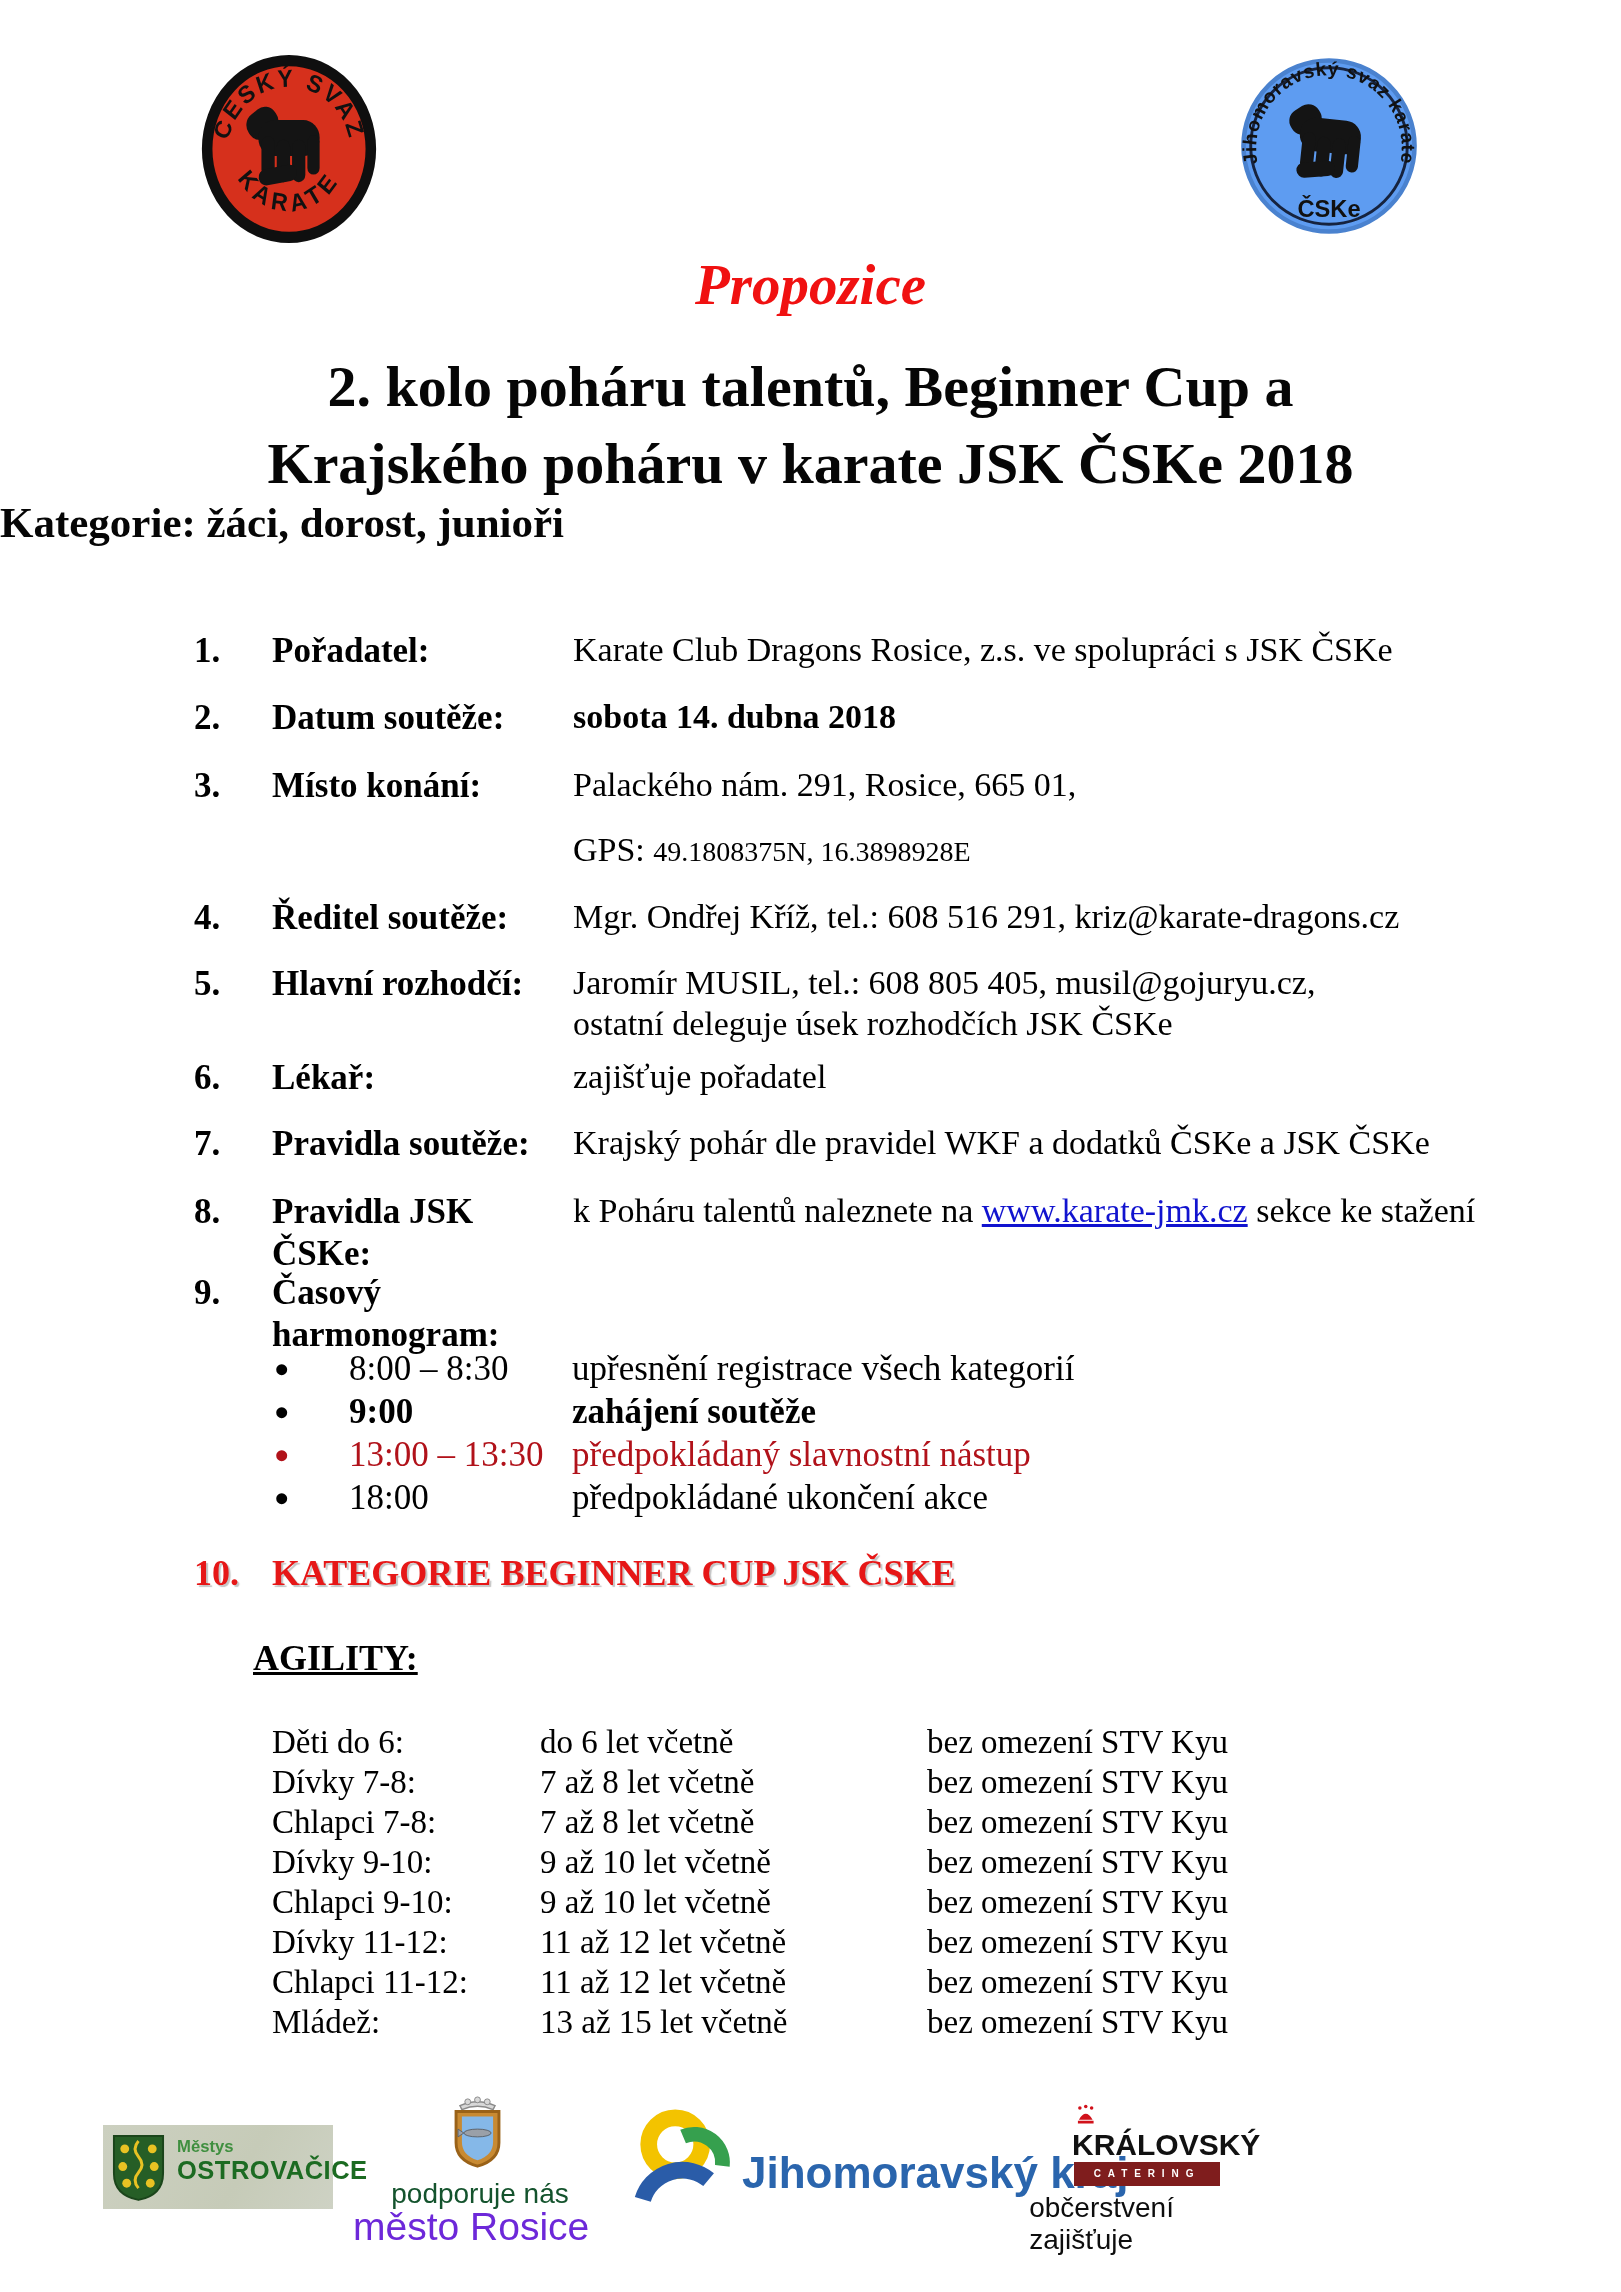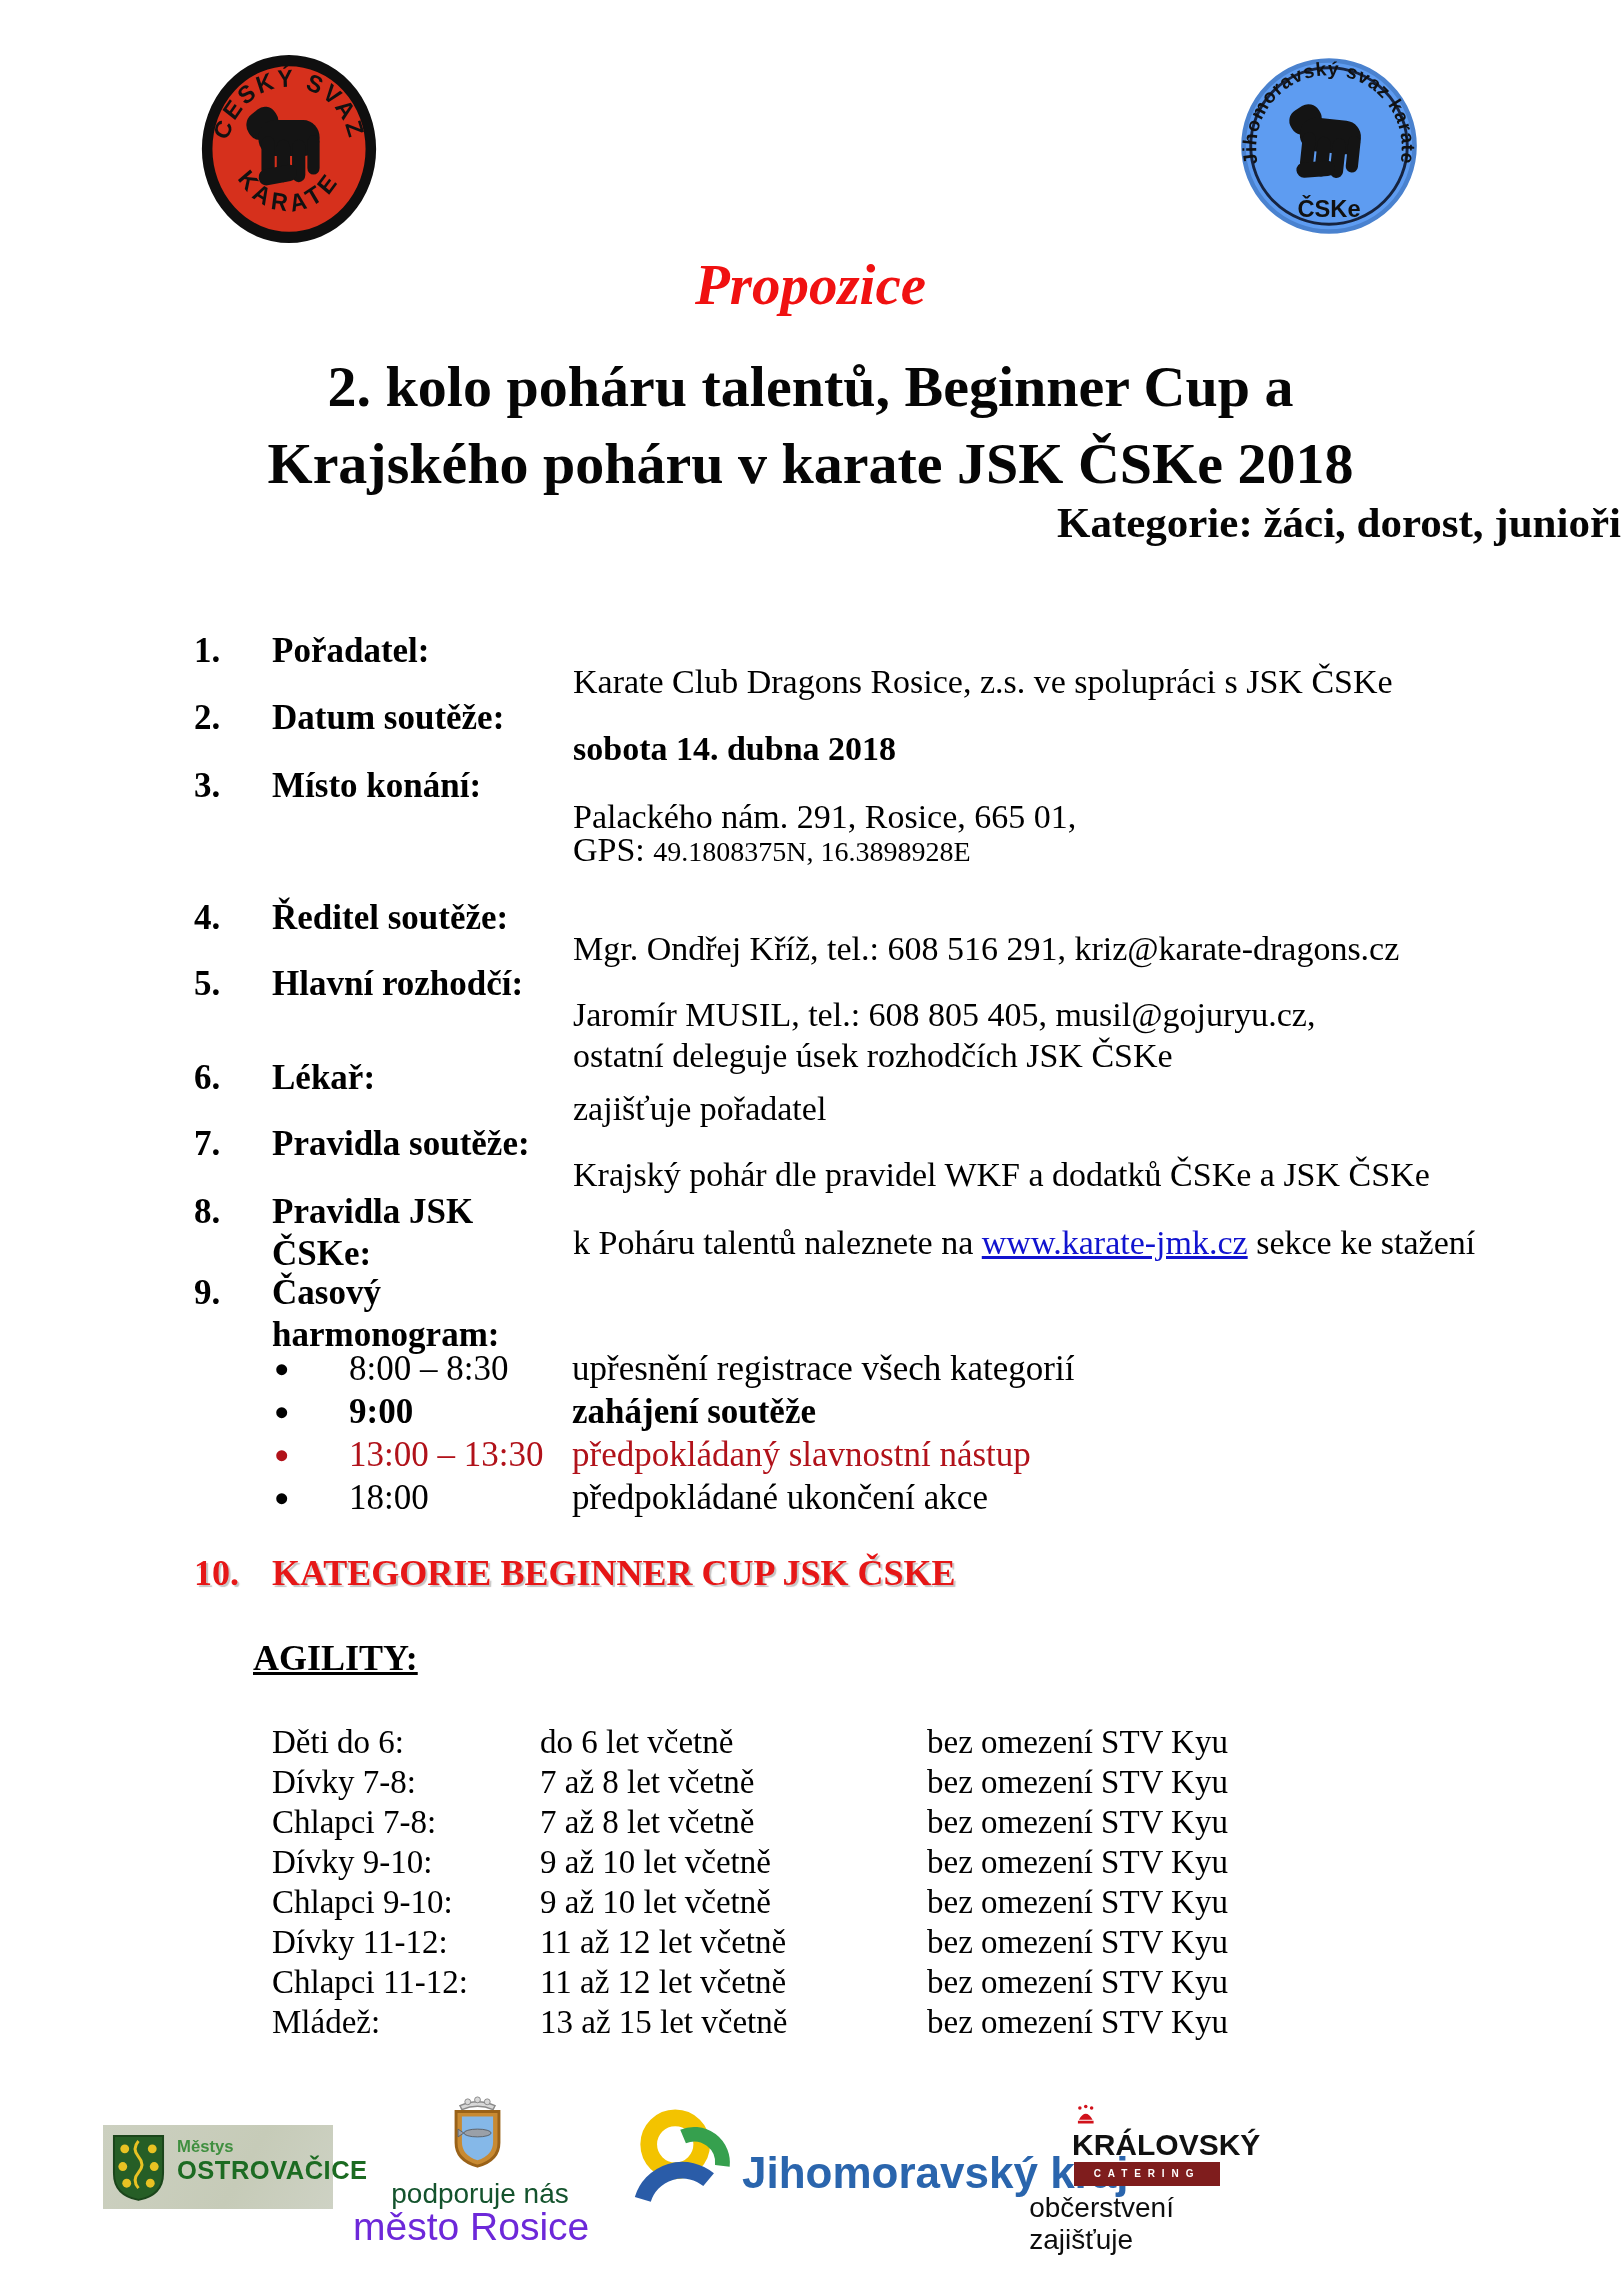--- a/index.html
+++ b/index.html
@@ -10,29 +10,29 @@
   
   .logo-csk{position:absolute;left:201px;top:55px;width:176px;height:188px;}
   .logo-jsk{position:absolute;left:1238px;top:55px;width:182px;height:182px;}
   .arc-text{font-family:"Liberation Sans",sans-serif;font-weight:bold;fill:#111;}
 
   
   .propozice{position:absolute;top:251px;left:0;width:100%;text-align:center;
              font-size:57px;line-height:1.2;font-weight:bold;font-style:italic;color:#f01111;}
   .main-title{position:absolute;top:348px;left:0;width:100%;text-align:center;
               font-size:58px;line-height:77px;font-weight:bold;color:#060606;}
-  .subtitle{position:absolute;top:497px;left:0;width:100%;text-align:right;
+  .subtitle{position:absolute;top:497px;left:0;width:100%;text-align:left;
             font-size:43px;line-height:1.2;font-weight:bold;color:#060606;}
 
   
   .item-row{position:absolute;left:0;width:1621px;box-sizing:border-box;
             padding-left:194px;display:grid;grid-template-columns:78px 301px auto;
             font-size:34px;line-height:1.2;}
   .item-num,.item-label{font-weight:bold;font-size:35px;}
-  .item-value{white-space:nowrap;margin-top:32px;}
+  .item-value{white-space:nowrap;}
   .bold-value{font-weight:bold;}
   .gps-row{position:absolute;left:573px;top:830px;font-size:34px;line-height:1.2;white-space:nowrap;}
   .gps-val{font-size:28px;}
   .red-heading{color:#e61717;text-shadow:2px 2px 1px rgba(125,125,125,0.45);}
   .doc-link{color:#1113cf;text-decoration:underline;cursor:pointer;}
 
   
   .schedule{position:absolute;left:0;top:1347px;width:1621px;}
   .sch-row{box-sizing:border-box;padding-left:274px;height:43px;display:grid;
            grid-template-columns:75px 223px auto;font-size:35px;line-height:43px;white-space:nowrap;}

